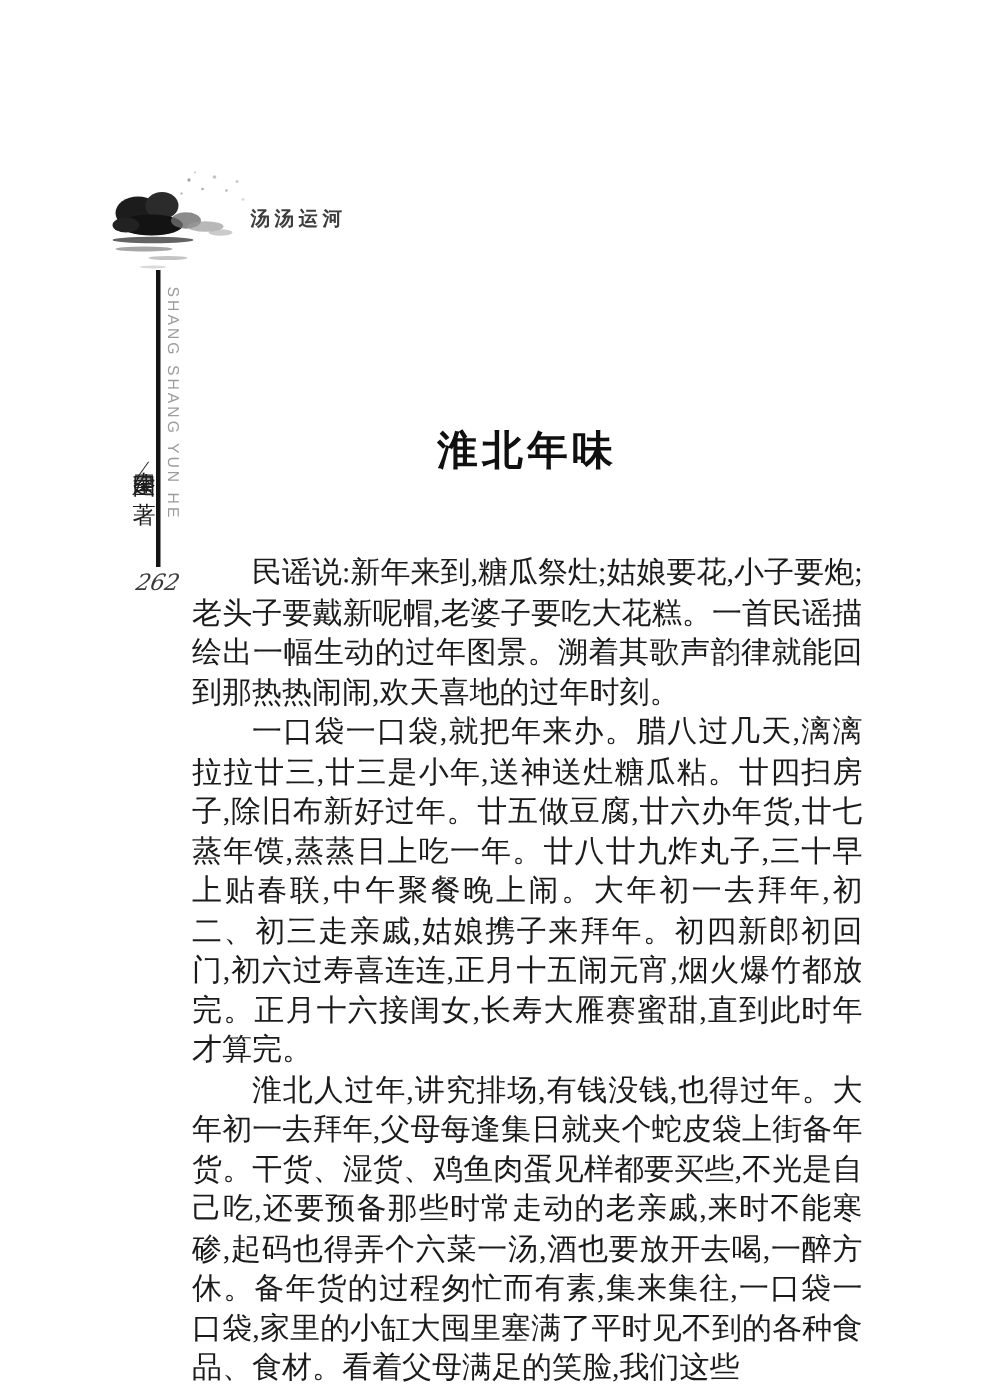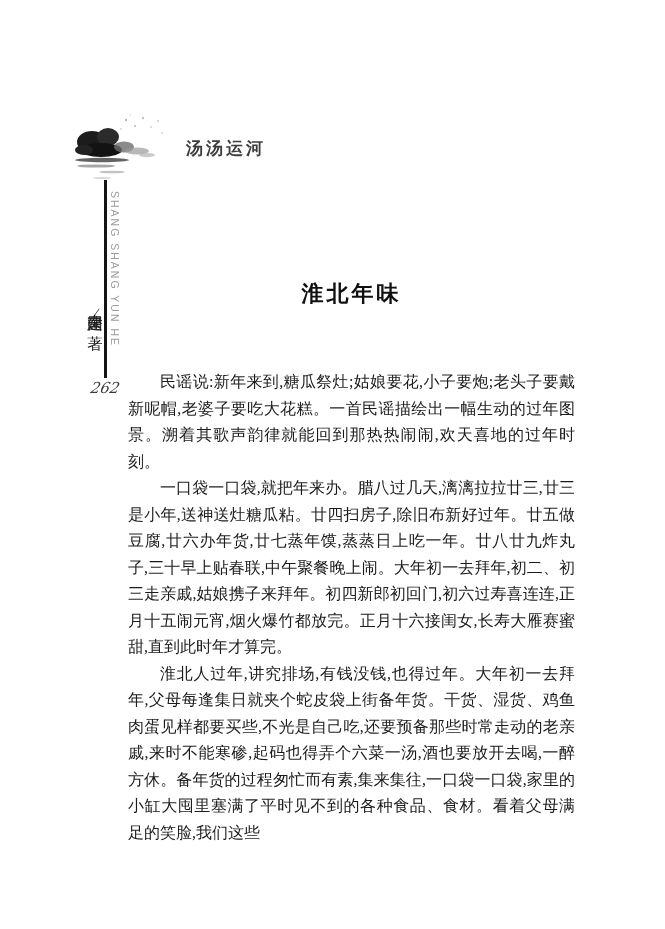--- a/index.html
+++ b/index.html
@@ -4,21 +4,21 @@
 <style>
   html,body { margin:0; padding:0; background:#fff; }
   #page {
     position:relative; width:665px; height:929px; background:#ffffff;
     overflow:hidden; font-family:"Liberation Serif", serif;
   }
   .logo { position:absolute; left:72px; top:112px; width:96px; height:72px; }
   .logo-label {
     position:absolute; left:167px; top:137px;
     font-family:"Liberation Sans", sans-serif; font-weight:bold;
-    font-size:17px; color:#3d3d3d; letter-spacing:3px; white-space:nowrap;margin-left:19px;
+    font-size:13px; color:#3d3d3d; letter-spacing:3px; white-space:nowrap;
   }
   .rule-v {
     position:absolute; left:104px; top:180px; width:2.5px; height:198px;
     background:#141414;
   }
   .romanized {
     position:absolute; left:109px; top:191px;
     writing-mode:vertical-rl; text-orientation:mixed;
     font-family:"Liberation Sans", sans-serif; font-size:10.5px;
     color:#9c9c9c; letter-spacing:2px; white-space:nowrap;
@@ -28,25 +28,25 @@
     writing-mode:vertical-rl; text-orientation:upright;
     font-size:15.5px; color:#1d1d1d; letter-spacing:1px; white-space:nowrap;
   }
   .page-number {
     position:absolute; left:91px; top:379px;
     font-family:"DejaVu Serif", serif; font-style:italic;
     font-size:15px; color:#3a3a3a; transform:skewX(-12deg);
   }
   .article-title {
     position:absolute; left:128px; top:264px; width:447px; text-align:center;
-    font-weight:bold; font-size:22px; color:#101010; letter-spacing:3px;
+    font-weight:bold; font-size:27px; color:#101010; letter-spacing:3px;
   }
   .article-body {
     position:absolute; left:128px; top:369px; width:447px;
-    font-size:16px; line-height:26.5px; color:#1b1b1b;
+    font-size:20px; line-height:26.5px; color:#1b1b1b;
     text-align:justify;
   }
   .article-body p { margin:0; text-indent:2em; }
 </style>
 </head>
 <body>
 
 <div id="page">
 
   <div class="logo">

